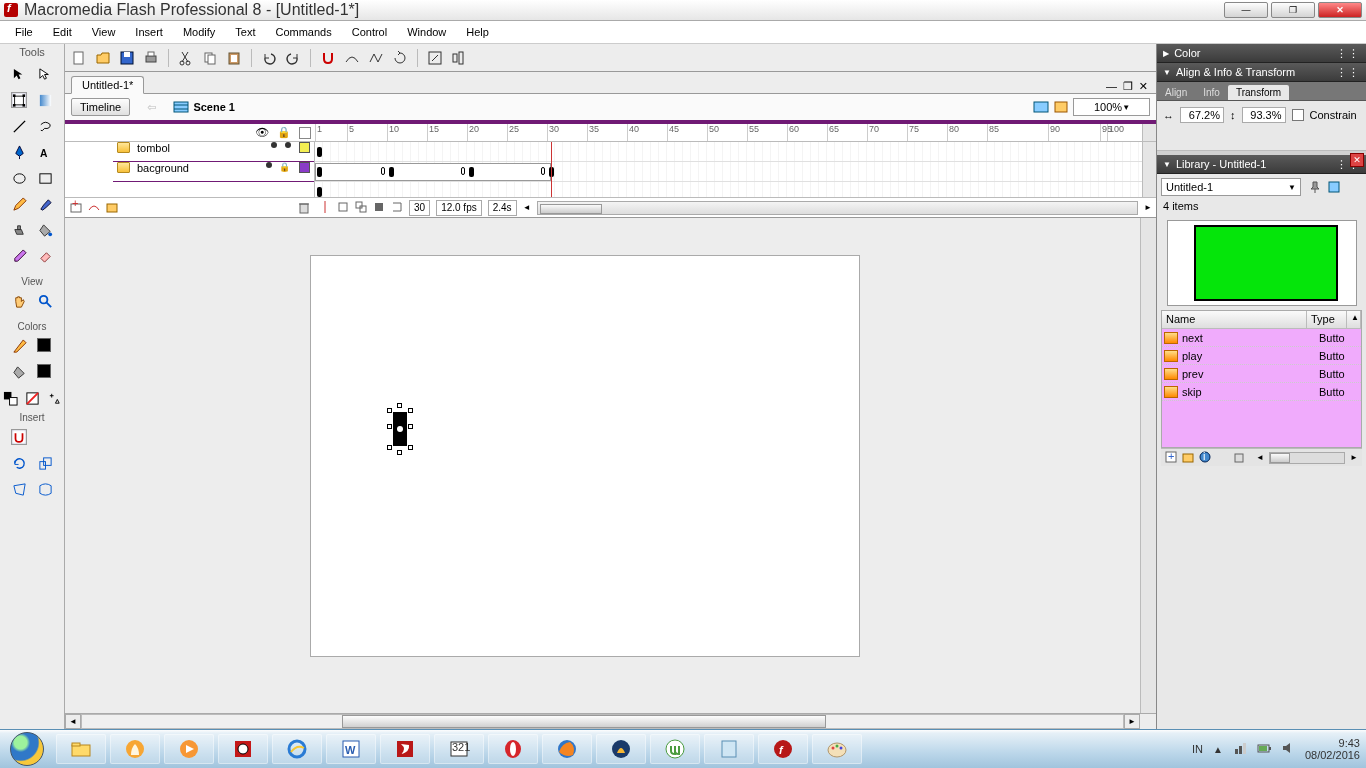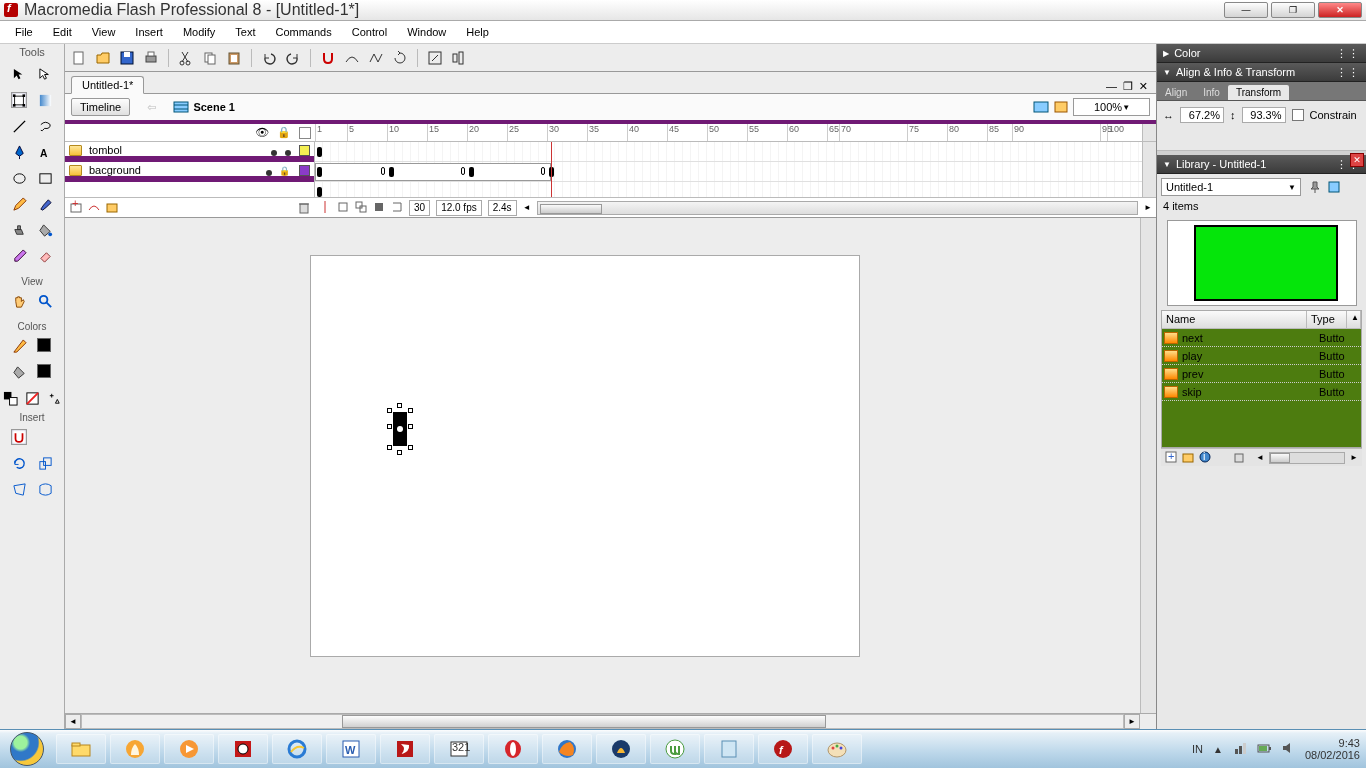--- a/index.html
+++ b/index.html
@@ -34,21 +34,21 @@
 .zoom-box { margin-left:auto; display:flex; align-items:center; gap:4px;}
 .zoom-sel { border:1px solid #999; background:#fff; width:77px; height:18px; display:flex; align-items:center; padding:0 20px; justify-content:space-between;}
 .timeline { height:94px; background:#fff; border-bottom:1px solid #999; display:flex; flex-direction:column;}
 .tl-head { height:18px; display:flex; border-bottom:1px solid #bbb;}
 .tl-layers-head { width:250px; display:flex; align-items:center; justify-content:flex-end; padding-right:4px; gap:8px;}
 .tl-mini-ico { width:12px; height:12px; border:1px solid #888;}
 .tl-frames-head { flex:1; position:relative; background:#fff; overflow:hidden;}
 .ruler-tick { position:absolute; top:0; height:100%; border-left:1px solid #ccc; font-size:9px; color:#666; padding-left:1px;}
 .tl-body { flex:1; display:flex; overflow:hidden;}
 .tl-layers { width:250px; border-right:1px solid #bbb;}
-.layer { height:20px; display:flex; align-items:flex-end; padding:0 4px; gap:4px; border-bottom:6px solid #701a75;}
+.layer { height:20px; display:flex; align-items:flex-start; padding:0 4px; gap:4px; border-bottom:1px solid #701a75;margin-left:48px;}
 .layer.sel { background:#b3c6e6;}
 .layer-dot{ width:6px; height:6px; border-radius:50%; background:#333;}
 .layer-sq { width:11px; height:11px; border:1px solid #555;}
 .tl-frames { flex:1; position:relative; background:#fff;}
 .frame-grid-row { height:20px; border-bottom:1px solid #e0e0e0; position:relative; background:repeating-linear-gradient(to right, #fff 0, #fff 7.5px, #f4f4f4 7.5px, #f4f4f4 8px);}
 .gray-span { position:absolute; top:1px; height:18px; background:#e5e5e5;}
 .kf { position:absolute; top:5px; width:5px; height:10px; background:#000; border-radius:2px;}
 .kf.empty { background:#fff; border:1px solid #000; width:4px; height:8px;}
 .playhead { position:absolute; top:0; height:100%; width:1px; background:#c33;}
 .tl-footer { height:20px; display:flex; border-top:1px solid #bbb; align-items:center;}
@@ -74,21 +74,21 @@
 .ptab { padding:2px 8px; color:#ddd; font-size:10px;}
 .ptab.active { background:#e8e8e8; color:#000; border-radius:2px 2px 0 0;}
 .transform-body { padding:6px; display:flex; align-items:center; gap:6px; background:#e8e8e8;}
 .tf-val { border:1px solid #aaa; background:#fff; width:44px; padding:1px 3px; text-align:right;}
 .chk { width:12px; height:12px; border:1px solid #777; background:#fff;}
 .lib-body { padding:4px; background:#e8e8e8;}
 .lib-sel { border:1px solid #999; background:#fff; width:140px; height:18px; display:flex; align-items:center; padding:0 4px; justify-content:space-between;}
 .lib-count { padding:4px 2px; font-size:11px;}
 .lib-preview { height:86px; background:#fff; border:1px solid #999; margin:4px auto; position:relative; width:190px;}
 .lib-preview-inner { position:absolute; left:26px; top:4px; width:144px; height:76px; background:#05e50a; border:2px solid #000;}
-.lib-table { background:#4d7c0f; border:1px solid #aaa;}
+.lib-table { background:#f0abfc; border:1px solid #aaa;}
 .lib-th { display:flex; background:linear-gradient(#fafafa,#dedede); border-bottom:1px solid #bbb; height:18px;}
 .lib-th-cell { padding:2px 4px; border-right:1px solid #bbb;}
 .lib-row { display:flex; height:18px; align-items:center; border-bottom:1px dotted #ccc; padding:0 2px;}
 .lib-ico { width:14px; height:12px; background:linear-gradient(#fd8,#f80); border:1px solid #b60; margin-right:4px;}
 .lib-footer { height:18px; display:flex; align-items:center; gap:5px; padding:0 4px; border-top:1px solid #bbb; background:#e4e4e4;}
 .taskbar { height:39px; background:linear-gradient(#fdfdfd 0%, #e6f0f7 8%, #bcd7ea 60%, #a1c4dd 100%); border-top:1px solid #5a8fb4; display:flex; align-items:center;}
 .start-orb { width:54px; height:38px; display:flex; align-items:center; justify-content:center;}
 .orb { width:34px; height:34px; border-radius:50%; background:radial-gradient(circle at 30% 30%, #9df29d 0 20%, #3078c8 30% 55%, #f7c83c 60% 80%, #e44 85% 100%); border:1px solid #456;}
 .task-ico { width:50px; height:30px; border:1px solid rgba(255,255,255,0.4); border-radius:2px; margin:0 2px; background:rgba(255,255,255,0.25); display:flex; align-items:center; justify-content:center;}
 .tray { margin-left:auto; display:flex; align-items:center; padding-right:6px; gap:10px; color:#333;}
@@ -445,25 +445,25 @@
           <div class="ruler-tick" style="left:152px">20</div>
           <div class="ruler-tick" style="left:192px">25</div>
           <div class="ruler-tick" style="left:232px">30</div>
           <div class="ruler-tick" style="left:272px">35</div>
           <div class="ruler-tick" style="left:312px">40</div>
           <div class="ruler-tick" style="left:352px">45</div>
           <div class="ruler-tick" style="left:392px">50</div>
           <div class="ruler-tick" style="left:432px">55</div>
           <div class="ruler-tick" style="left:472px">60</div>
           <div class="ruler-tick" style="left:512px">65</div>
-          <div class="ruler-tick" style="left:524px">70</div>
+          <div class="ruler-tick" style="left:552px">70</div>
           <div class="ruler-tick" style="left:592px">75</div>
           <div class="ruler-tick" style="left:632px">80</div>
           <div class="ruler-tick" style="left:672px">85</div>
-          <div class="ruler-tick" style="left:697px">90</div>
+          <div class="ruler-tick" style="left:733px">90</div>
           <div class="ruler-tick" style="left:785px">95</div>
           <div class="ruler-tick" style="left:792px">100</div>
 
         </div>
         <div class="right-edge-sb"></div>
       </div>
       <div class="tl-body">
         <div class="tl-layers">
           <div class="layer">
             <span class="folder-ico"></span>

